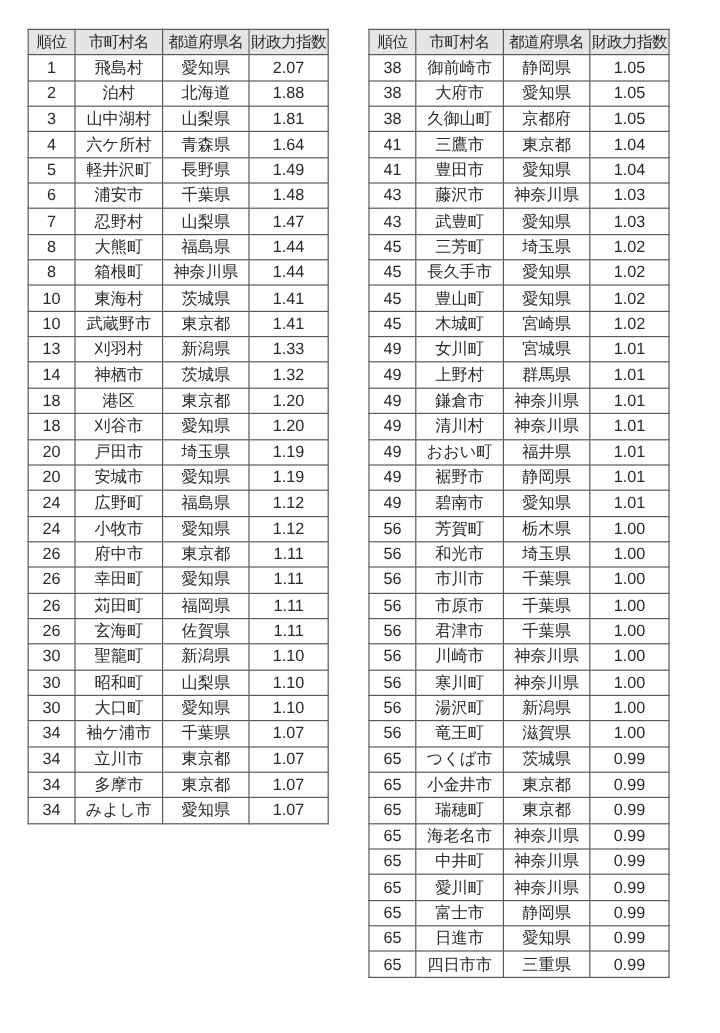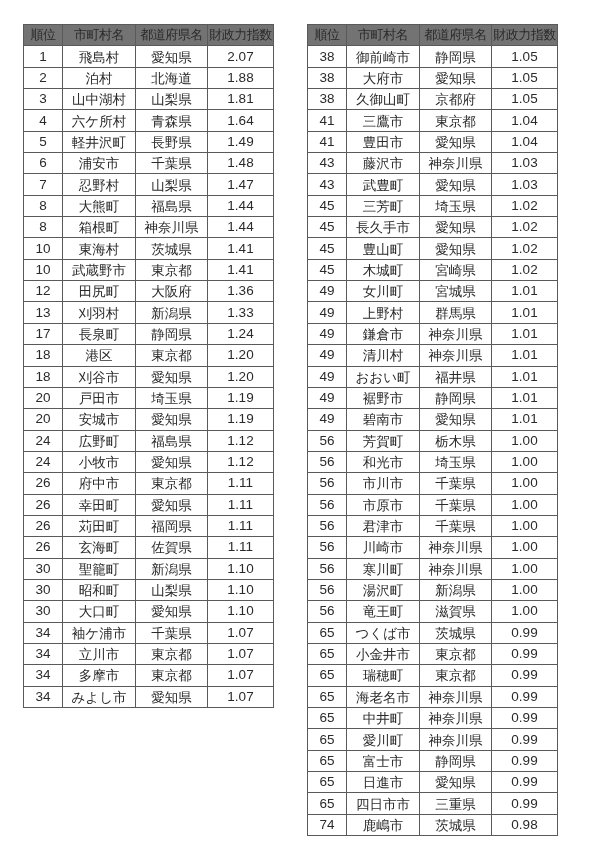--- a/index.html
+++ b/index.html
@@ -2,21 +2,21 @@
 <html><head>
 <meta charset="utf-8">
 <style>
   html, body { margin:0; padding:0; background:#ffffff; }
   body { width:600px; height:861px; position:relative; overflow:hidden;
          font-family:"DejaVu Sans", sans-serif; color:#2a2a2a; }
   table.rank { position:absolute; top:24px; border-collapse:collapse; table-layout:fixed; }
   table.rank td, table.rank th { border:1px solid #5a5a5a; height:20.35px; padding:0;
          text-align:center; vertical-align:middle; font-size:13.5px; line-height:20px;
          white-space:nowrap; overflow:hidden; font-weight:normal; }
-  table.rank th { background:#737373; font-size:13px; letter-spacing:-0.5px;font-family:Liberation Serif, serif; }
+  table.rank th { background:#e5e5e5; font-size:13px; letter-spacing:-0.5px;font-family:Liberation Serif, serif; }
   #left-table { left:23px; width:250px; }
   #right-table { left:307px; width:250px; }
   col.c-rank { width:39px; }
   col.c-city { width:73px; }
   col.c-pref { width:72px; }
   col.c-val { width:66px; }
   td.num { font-family:"Liberation Sans", sans-serif; font-size:15px; }
 </style>
 </head>
 <body>
@@ -97,36 +97,30 @@
         <td>茨城県</td>
         <td class="num">1.41</td>
       </tr>
       <tr>
         <td class="num">10</td>
         <td>武蔵野市</td>
         <td>東京都</td>
         <td class="num">1.41</td>
       </tr>
       <tr>
-        <td class="num">12</td>
-        <td>田尻町</td>
-        <td>大阪府</td>
-        <td class="num">1.36</td>
-      </tr>
-      <tr>
         <td class="num">13</td>
         <td>刈羽村</td>
         <td>新潟県</td>
         <td class="num">1.33</td>
       </tr>
       <tr>
-        <td class="num">17</td>
-        <td>長泉町</td>
-        <td>静岡県</td>
-        <td class="num">1.24</td>
+        <td class="num">14</td>
+        <td>神栖市</td>
+        <td>茨城県</td>
+        <td class="num">1.32</td>
       </tr>
       <tr>
         <td class="num">18</td>
         <td>港区</td>
         <td>東京都</td>
         <td class="num">1.20</td>
       </tr>
       <tr>
         <td class="num">18</td>
         <td>刈谷市</td>
@@ -451,20 +445,14 @@
         <td>日進市</td>
         <td>愛知県</td>
         <td class="num">0.99</td>
       </tr>
       <tr>
         <td class="num">65</td>
         <td>四日市市</td>
         <td>三重県</td>
         <td class="num">0.99</td>
       </tr>
-      <tr>
-        <td class="num">74</td>
-        <td>鹿嶋市</td>
-        <td>茨城県</td>
-        <td class="num">0.98</td>
-      </tr>
     </tbody>
 </table>
 
 </body></html>

